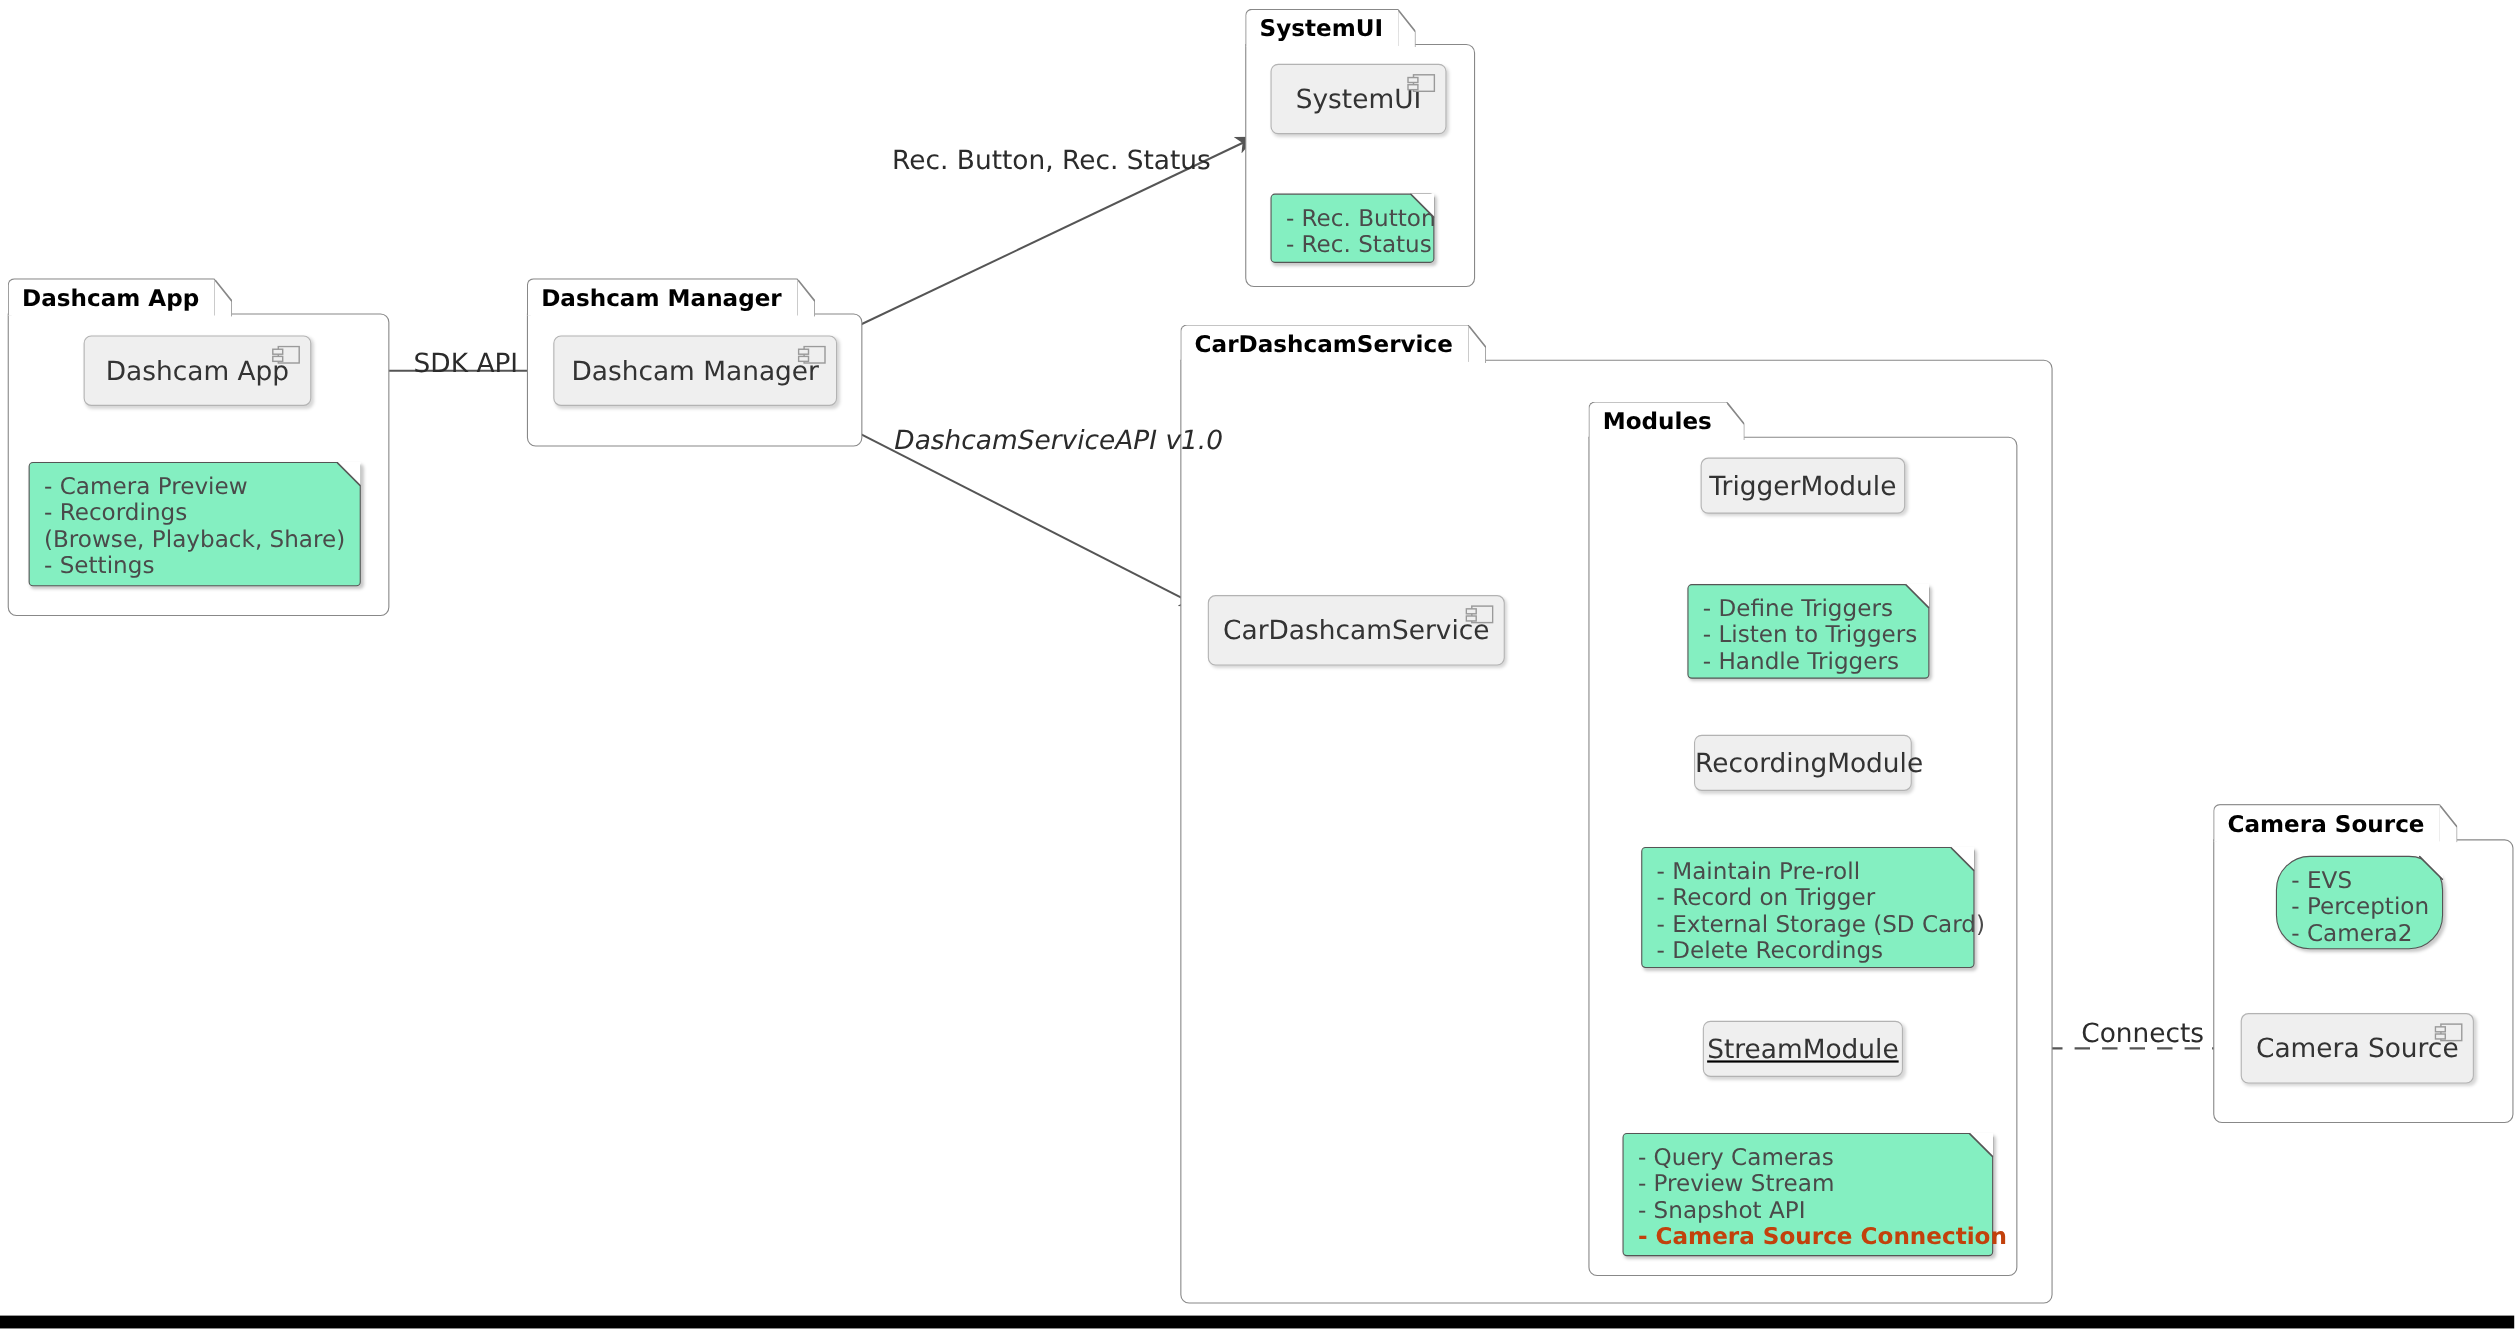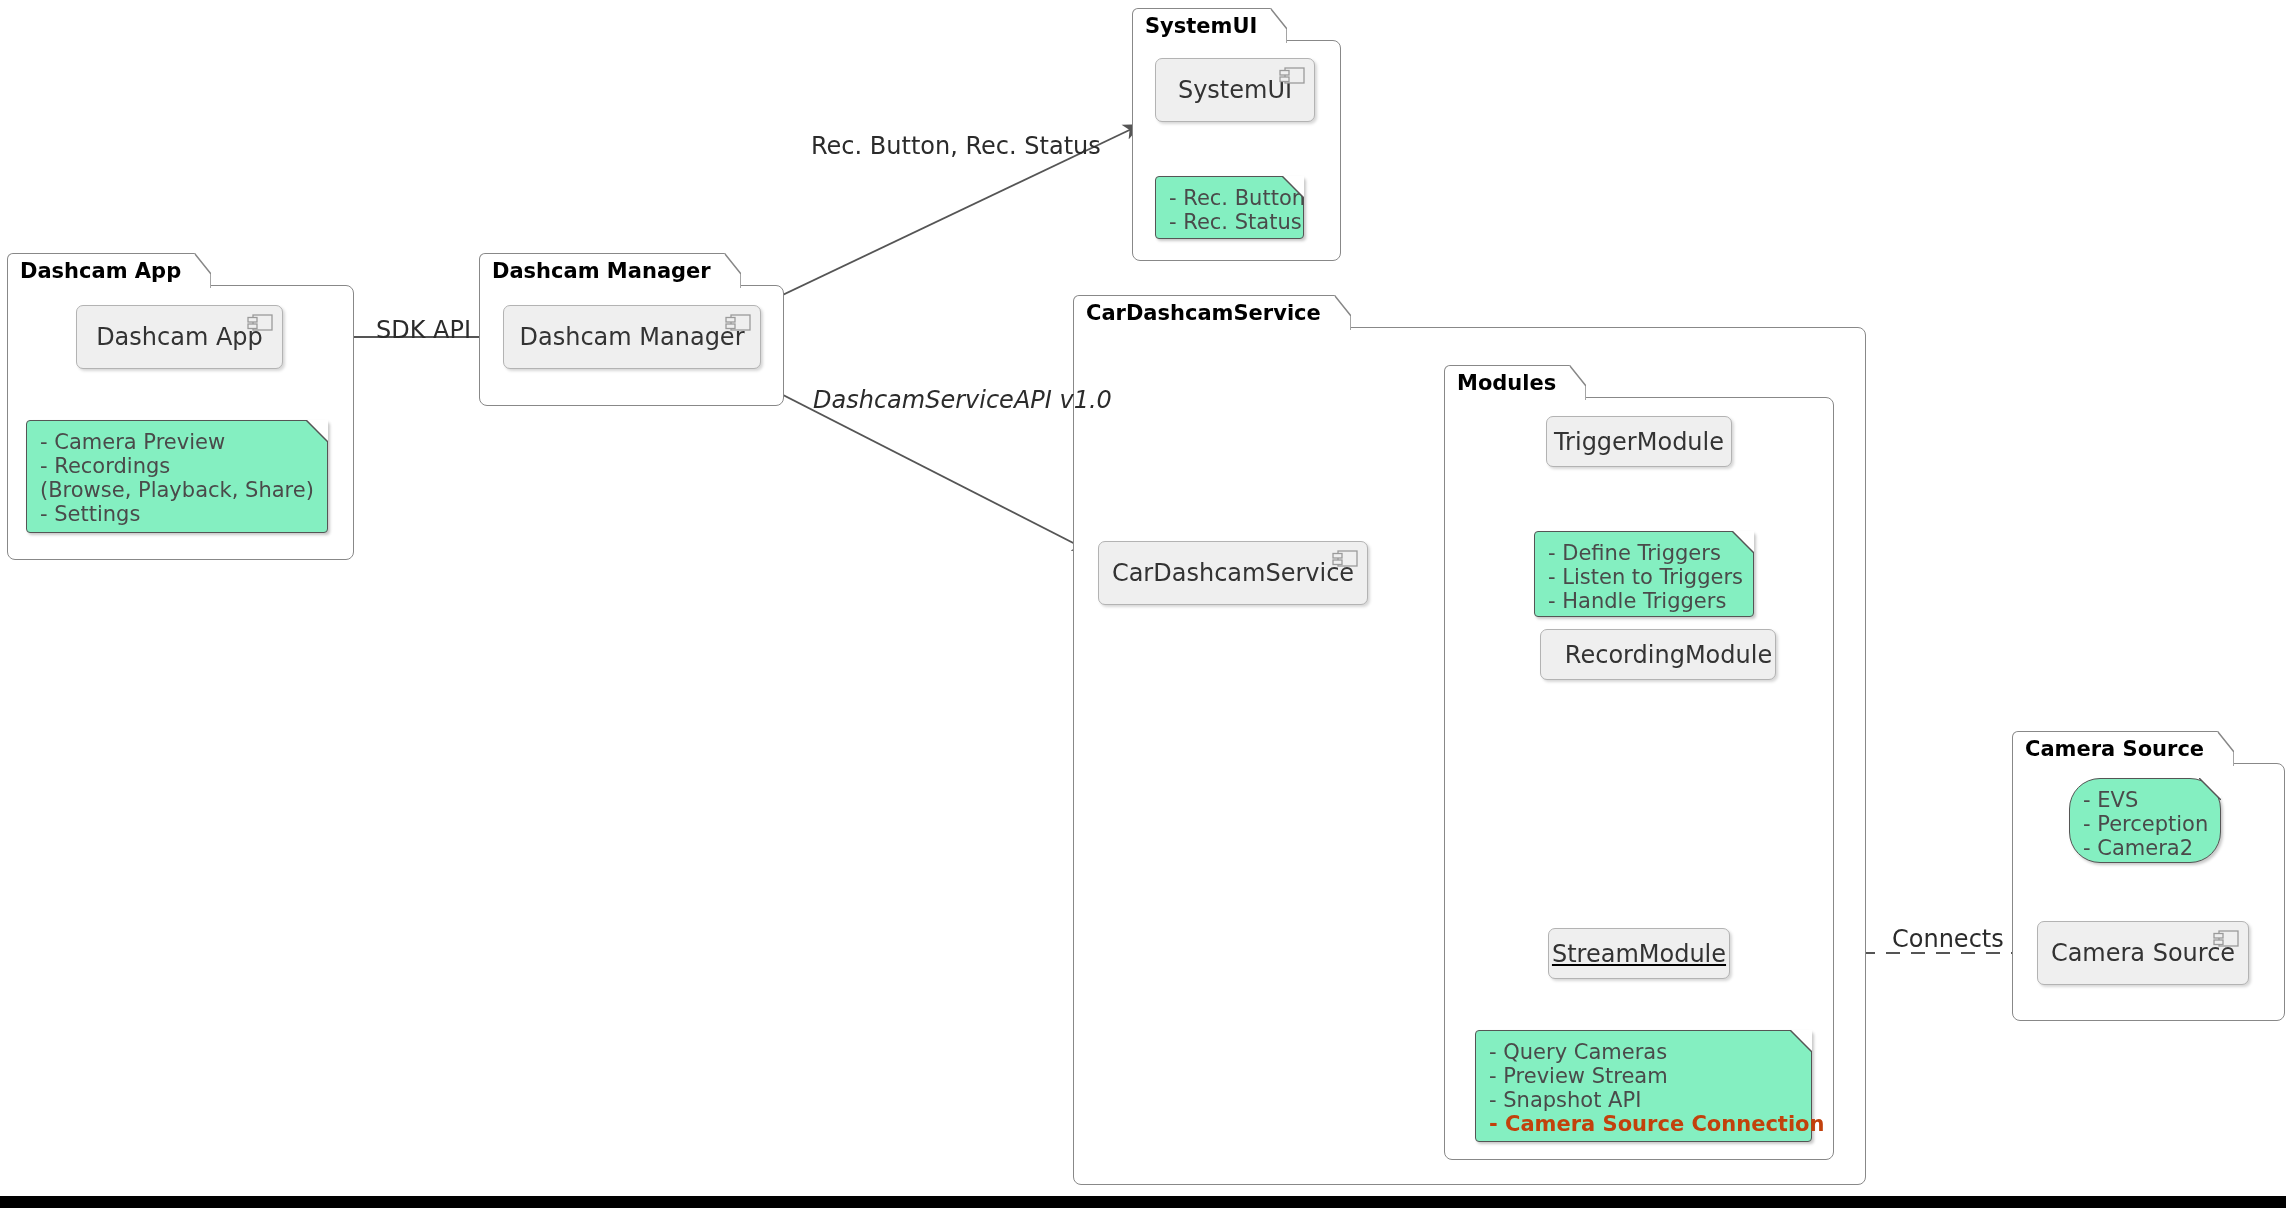--- a/index.html
+++ b/index.html
@@ -350,22 +350,36 @@
           <path d="M 0 0 L 22 22" stroke="#555555" stroke-width="1.5" fill="none"></path>
         </svg>
     </span>
     <div class="note-lines">
       <div>- Define Triggers</div>
       <div>- Listen to Triggers</div>
       <div>- Handle Triggers</div>
     </div>
   </div>
 
-  <div class="comp center" style="left:1540px; top:629px; width:236px; height:51px;padding-left:21px;">
+  <div class="comp center" style="left:1540px; top:668px; width:198px; height:51px;">
     <span class="comp-label">RecordingModule</span>
+  </div>
+  <div class="note" style="left:1492px; top:770px; width:303px; height:110px;">
+    <span class="note-fold">
+      <svg width="22" height="22" viewBox="0 0 22 22">
+          <path d="M 0 0 L 22 22 L 22 0 z" fill="#ffffff"></path>
+          <path d="M 0 0 L 22 22" stroke="#555555" stroke-width="1.5" fill="none"></path>
+        </svg>
+    </span>
+    <div class="note-lines">
+      <div>- Maintain Pre-roll</div>
+      <div>- Record on Trigger</div>
+      <div>- External Storage (SD Card)</div>
+      <div>- Delete Recordings</div>
+    </div>
   </div>
 
   <div class="comp center" style="left:1548px; top:928px; width:182px; height:51px;text-decoration:underline;">
     <span class="comp-label">StreamModule</span>
   </div>
   <div class="note" style="left:1475px; top:1030px; width:337px; height:112px;">
     <span class="note-fold">
       <svg width="22" height="22" viewBox="0 0 22 22">
           <path d="M 0 0 L 22 22 L 22 0 z" fill="#ffffff"></path>
           <path d="M 0 0 L 22 22" stroke="#555555" stroke-width="1.5" fill="none"></path>

